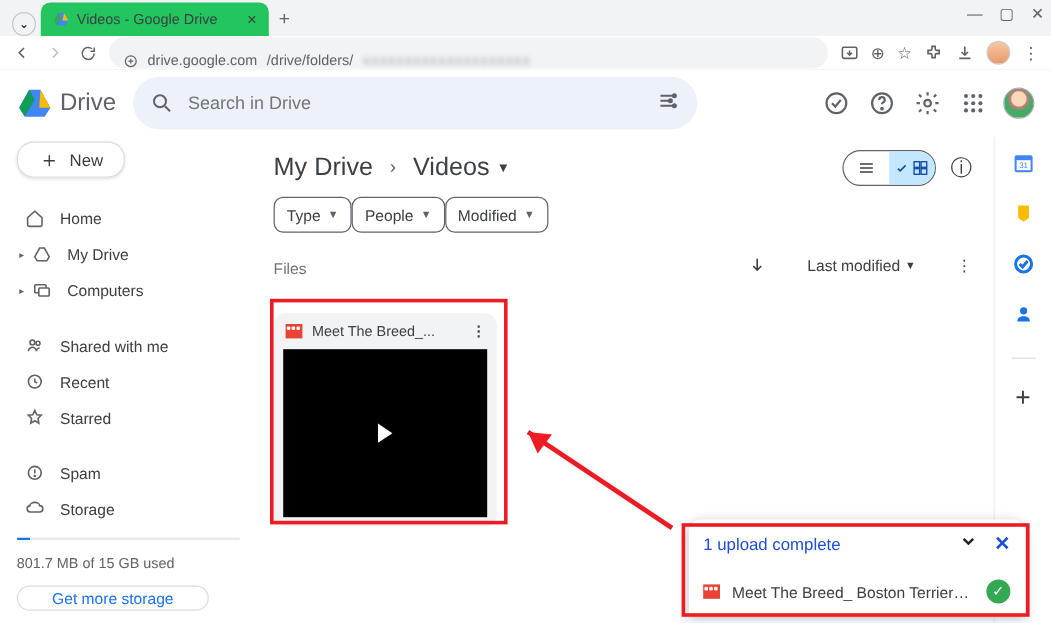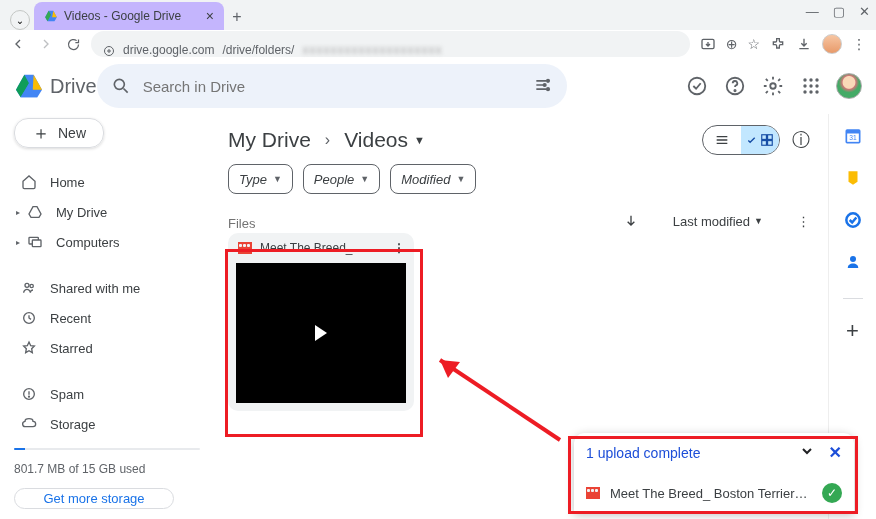--- a/index.html
+++ b/index.html
@@ -2,37 +2,37 @@
 <html><head>
 <meta charset="utf-8">
 <style>
 * { margin: 0; padding: 0; box-sizing: border-box; font-family: Arial, Helvetica, sans-serif; }
 body { width: 876px; height: 519px; background: #fff; overflow: hidden; position: relative; }
 
 
 .browser-chrome { height: 58px; background: #f1f3f4; border-bottom: 1px solid #dadce0; }
 .tab-bar { height: 30px; display: flex; align-items: flex-end; padding: 0 6px; }
 .tab-caret { width: 20px; height: 20px; border: 1px solid #c4c7c5; border-radius: 50%; display: flex; align-items: center; justify-content: center; margin: 4px 4px 0 4px; font-size: 10px; cursor: pointer; }
-.tab { background: #c4b5fd; height: 28px; border-radius: 8px 8px 0 0; display: flex; align-items: center; padding: 0 10px; min-width: 190px; font-size: 12px; color: #3c4043; gap: 6px; }
+.tab { background: #22c55e; height: 28px; border-radius: 8px 8px 0 0; display: flex; align-items: center; padding: 0 10px; min-width: 190px; font-size: 12px; color: #3c4043; gap: 6px; }
 .tab-close { margin-left: auto; font-size: 14px; cursor: pointer; }
 .new-tab { width: 26px; height: 26px; display: flex; align-items: center; justify-content: center; font-size: 16px; cursor: pointer; color: #5f6368; }
 .window-controls { position: absolute; right: 6px; top: 4px; display: flex; gap: 14px; color: #5f6368; font-size: 13px; }
 .window-controls span { cursor: pointer; }
 
 .addr-bar { height: 28px; display: flex; align-items: center; padding: 0 10px; gap: 10px; background: #fff; }
 .nav-icons { display: flex; gap: 12px; align-items: center; color: #5f6368; }
 .nav-icons span { cursor: pointer; display: flex; }
 .url-pill { flex: 1; height: 26px; background: #f1f3f4; border-radius: 14px; display: flex; align-items: flex-end; padding: 0 12px; font-size: 12px; color: #5f6368; gap: 8px; }
 .url-pill .blur { filter: blur(2px); color: #aaa; letter-spacing: 1px; }
 .addr-right { display: flex; gap: 10px; align-items: center; color: #5f6368; }
 .addr-right span { cursor: pointer; display: flex; align-items: center; font-size: 14px; }
 .avatar-sm { width: 20px; height: 20px; border-radius: 50%; background: linear-gradient(#f7c6a3,#e89a6a); border: 1px solid #ccc; }
 
 
-.drive-header { height: 56px; display: flex; align-items: center; padding: 0 14px; }
+.drive-header { height: 56px; display: flex; align-items: center; padding: 0 14px; gap: 14px; }
 .drive-logo { display: flex; align-items: center; gap: 6px; color: #5f6368; font-size: 20px; }
 .logo-tri { width: 30px; height: 26px; position: relative; }
 .search-bar { flex: 1; max-width: 470px; height: 44px; background: #edf2fa; border-radius: 24px; display: flex; align-items: center; padding: 0 14px; color: #5f6368; gap: 12px; font-size: 15px; }
 .search-bar input { border: none; background: transparent; flex: 1; font-size: 15px; outline: none; color: #a21caf; }
 .search-opts { margin-left: auto; cursor: pointer; }
 .hdr-icons { display: flex; gap: 12px; align-items: center; margin-left: auto; color: #5f6368; }
 .hdr-icons span { cursor: pointer; display: flex; width: 26px; height: 26px; align-items: center; justify-content: center; }
 .avatar-lg { width: 32px; height: 32px; border-radius: 50%; background: radial-gradient(circle at 50% 35%, #f9d9b8 30%, #c77 35%, #4a6 52%); border: 1px solid #aaa; }
 
 
@@ -55,29 +55,29 @@
 .breadcrumb { display: flex; align-items: center; gap: 14px; height: 40px; }
 .breadcrumb .bc { font-size: 21px; color: #3c4043; cursor: pointer; }
 .breadcrumb .bc.current { display: flex; align-items: center; gap: 6px; }
 .breadcrumb .sep { color: #5f6368; font-size: 16px; }
 .view-controls { margin-left: auto; display: flex; align-items: center; gap: 12px; }
 .view-toggle { border: 1px solid #5f6368; border-radius: 18px; height: 30px; display: flex; overflow: hidden; }
 .vt-seg { width: 38px; display: flex; align-items: center; justify-content: center; cursor: pointer; gap: 3px; }
 .vt-seg.active { background: #c2e7ff; }
 .info-ic { cursor: pointer; color: #3c4043; font-size: 18px; }
 
-.filters { display: flex; gap: 10px; margin-top: 4px; font-style: italic; }
+.filters { display: flex; margin-top: 4px; }
 .chip { border: 1px solid #5f6368; border-radius: 8px; height: 30px; padding: 0 10px; display: flex; align-items: center; gap: 6px; font-size: 13px; cursor: pointer; color: #3c4043; }
 .chip .car { font-size: 9px; color: #5f6368; }
 
 .section-label { font-size: 13px; color: #737373; margin-top: 22px; }
 .sort-row { display: flex; align-items: center; gap: 34px; margin-top: -18px; justify-content: flex-end; color: #3c4043; font-size: 13px; }
 .sort-row span { cursor: pointer; display: flex; align-items: center; gap: 4px; }
 
-.file-card { margin-top: 4px; width: 186px; border-radius: 10px; background: #f1f3f4; overflow: hidden; cursor: pointer; }
+.file-card { margin-top: 32px; width: 186px; border-radius: 10px; background: #f1f3f4; overflow: hidden; cursor: pointer; }
 .file-hdr { display: flex; align-items: center; padding: 8px 8px 8px 10px; gap: 8px; font-size: 12px; color: #3c4043; }
 .file-hdr .ttl { white-space: nowrap; overflow: hidden; text-overflow: ellipsis; flex: 1; }
 .vid-ic { width: 14px; height: 12px; background: #ea4335; position: relative; }
 .vid-ic::before { content:""; position:absolute; top:2px; left:1px; width:3px; height:3px; background:#f1f3f4; box-shadow: 4px 0 #f1f3f4, 8px 0 #f1f3f4; border-radius: 1px; }
 .file-more { cursor: pointer; font-weight: bold; letter-spacing: 1px; }
 .file-thumb { width: 170px; height: 140px; margin: 0 8px 8px 8px; background: #000; display: flex; align-items: center; justify-content: center; }
 .play-tri { width: 0; height: 0; border-left: 12px solid #fff; border-top: 8px solid transparent; border-bottom: 8px solid transparent; }
 
 
 .annot-box1 { position: absolute; border: 3px solid #ed1c24; top: 249px; left: 225px; width: 198px; height: 188px; pointer-events: none; }

